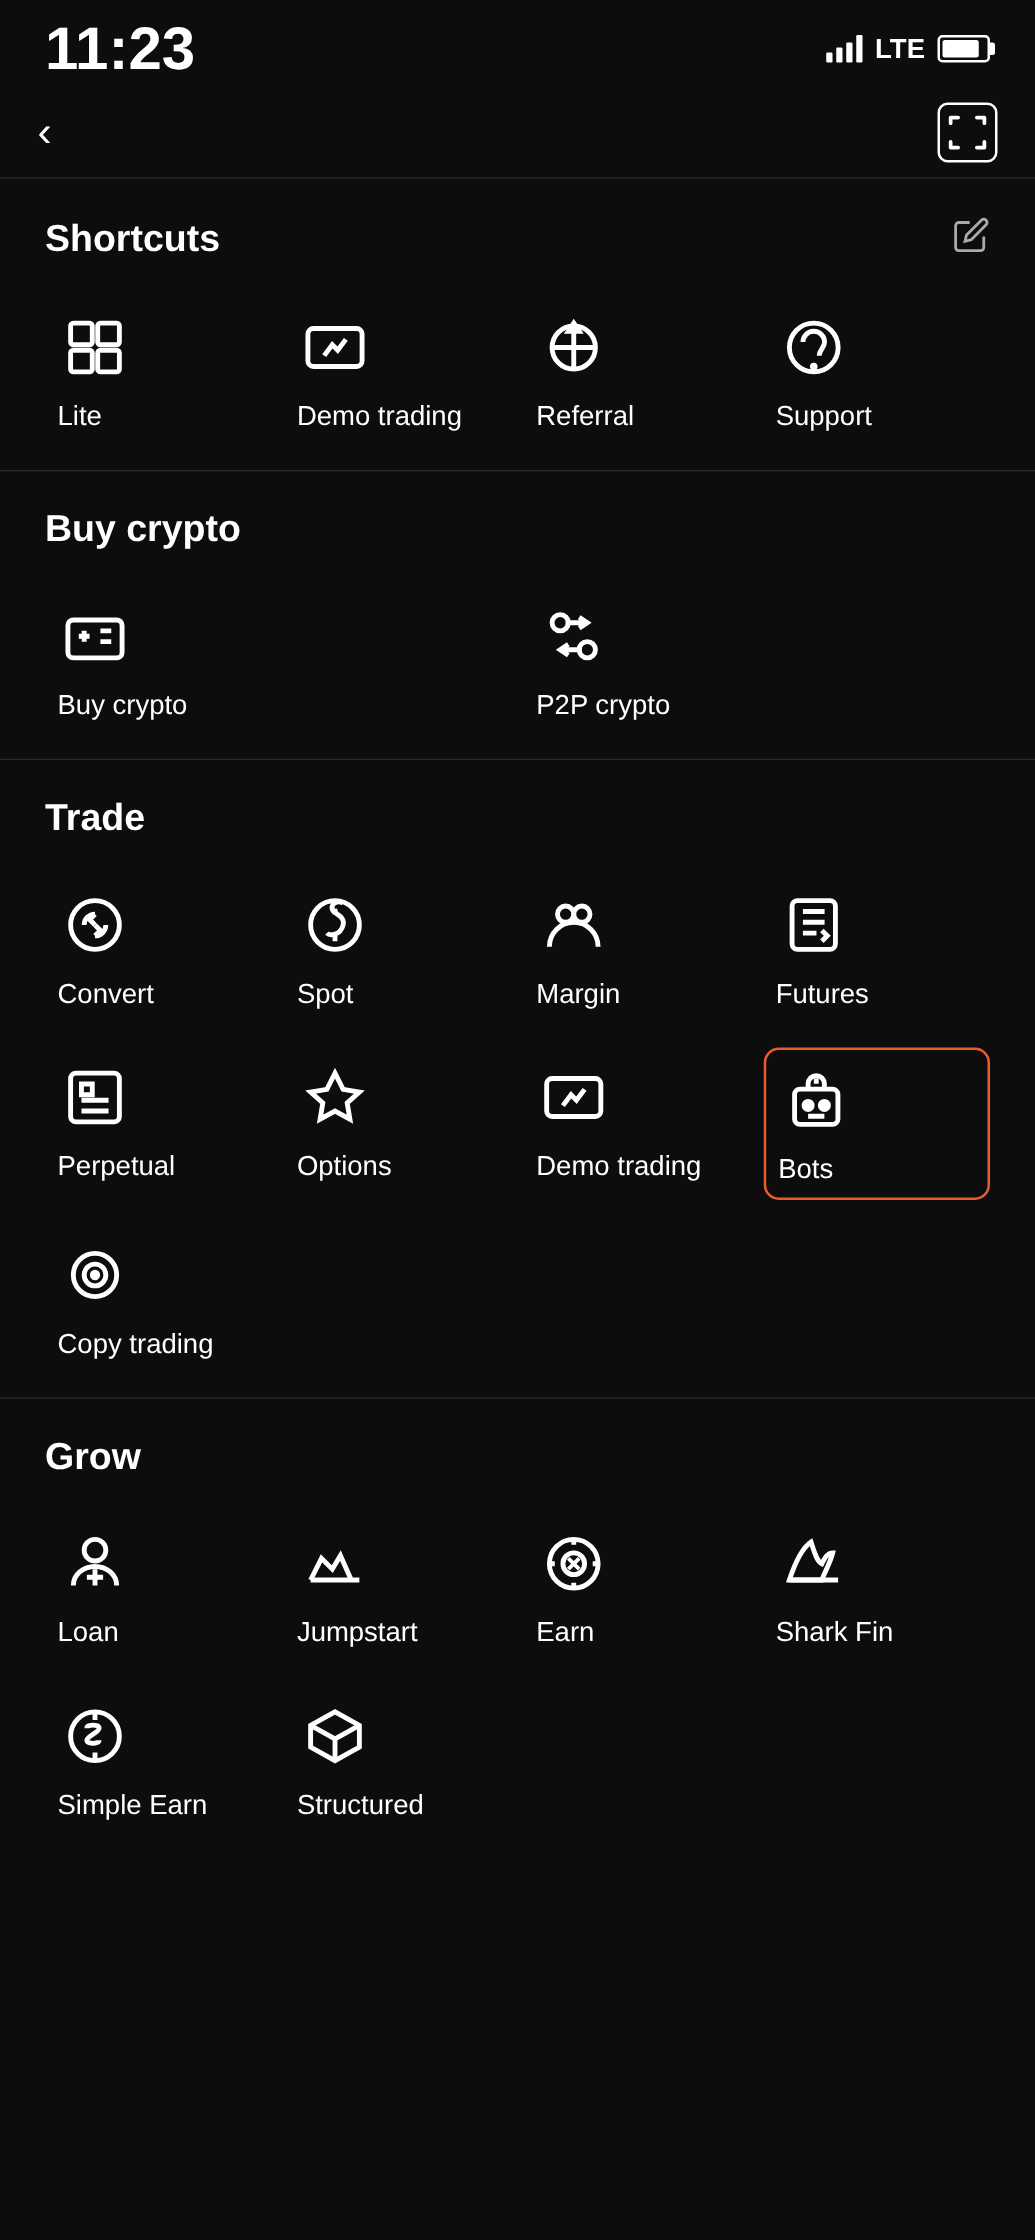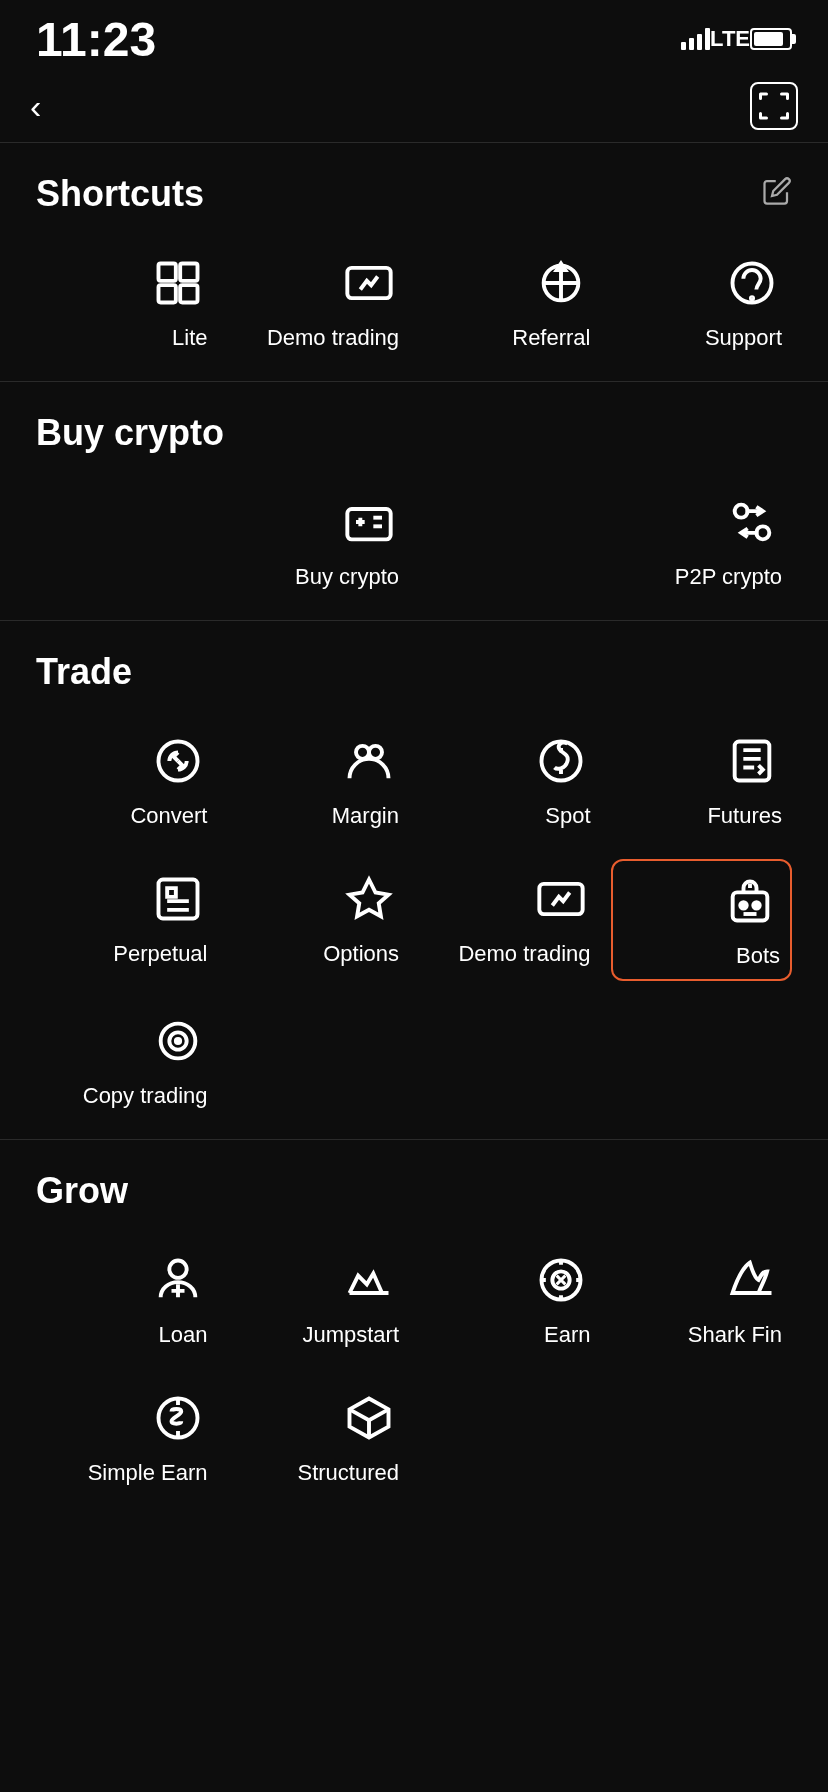--- a/index.html
+++ b/index.html
@@ -23,21 +23,21 @@
       height: 70px;
     }
     .status-time {
       font-size: 48px;
       font-weight: 700;
       color: #fff;
     }
     .status-icons {
       display: flex;
       align-items: center;
-      gap: 0;
+      gap: 10px;
     }
     .signal-bars {
       display: flex;
       align-items: flex-end;
       gap: 3px;
       height: 22px;
     }
     .signal-bar {
       background: #fff;
       width: 5px;
@@ -111,21 +111,21 @@
     .section {
       padding: 30px 36px 20px 36px;
     }
     .section-header {
       display: flex;
       justify-content: space-between;
       align-items: center;
       margin-bottom: 28px;
     }
     .section-title {
-      font-size: 36px;
+      font-size: 30px;
       font-weight: 700;
       color: #fff;
     }
     .edit-icon {
       color: #aaa;
       font-size: 26px;
     }
 
     
     .grid {
@@ -136,21 +136,21 @@
     .grid-2col {
       display: grid;
       grid-template-columns: repeat(2, 1fr);
       gap: 20px 10px;
     }
 
     
     .grid-item {
       display: flex;
       flex-direction: column;
-      align-items: flex-end;
+      align-items: flex-start;
       gap: 12px;
       cursor: pointer;
       padding: 10px;
       border-radius: 12px;
     }
     .grid-item.selected {
       border: 2.5px solid #e85d2e;
       background: transparent;
     }
     .grid-item-icon {
@@ -321,37 +321,37 @@
             <path d="M16 12a4 4 0 01-4 4"></path>
             <path d="M12 16l2-2-2-2"></path>
           </svg>
       </div>
       <span class="grid-item-label">Convert</span>
     </div>
 
     <div class="grid-item">
       <div class="grid-item-icon">
         <svg viewBox="0 0 24 24">
+            <circle cx="12" cy="12" r="9"></circle>
+            <path d="M9 15c1 1 5 1 6-3s-5-4-4-7c.5-1.5 2.5-2 4-1"></path>
+            <path d="M12 6v2m0 8v2"></path>
+          </svg>
+      </div>
+      <span class="grid-item-label">Spot</span>
+    </div>
+
+    <div class="grid-item">
+      <div class="grid-item-icon">
+        <svg viewBox="0 0 24 24">
             <circle cx="9" cy="8" r="3"></circle>
             <circle cx="15" cy="8" r="3"></circle>
             <path d="M3 20a9 9 0 0118 0"></path>
           </svg>
       </div>
       <span class="grid-item-label">Margin</span>
-    </div>
-
-    <div class="grid-item">
-      <div class="grid-item-icon">
-        <svg viewBox="0 0 24 24">
-            <circle cx="12" cy="12" r="9"></circle>
-            <path d="M9 15c1 1 5 1 6-3s-5-4-4-7c.5-1.5 2.5-2 4-1"></path>
-            <path d="M12 6v2m0 8v2"></path>
-          </svg>
-      </div>
-      <span class="grid-item-label">Spot</span>
     </div>
 
     <div class="grid-item">
       <div class="grid-item-icon">
         <svg viewBox="0 0 24 24">
             <rect x="4" y="3" width="16" height="18" rx="2"></rect>
             <path d="M8 7h8M8 11h8M8 15h5"></path>
             <path d="M15 14l2 2-2 2"></path>
           </svg>
       </div>

